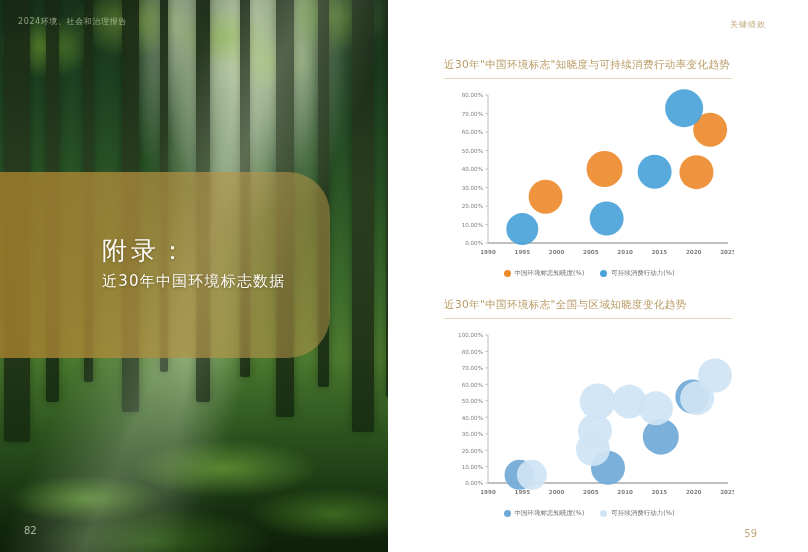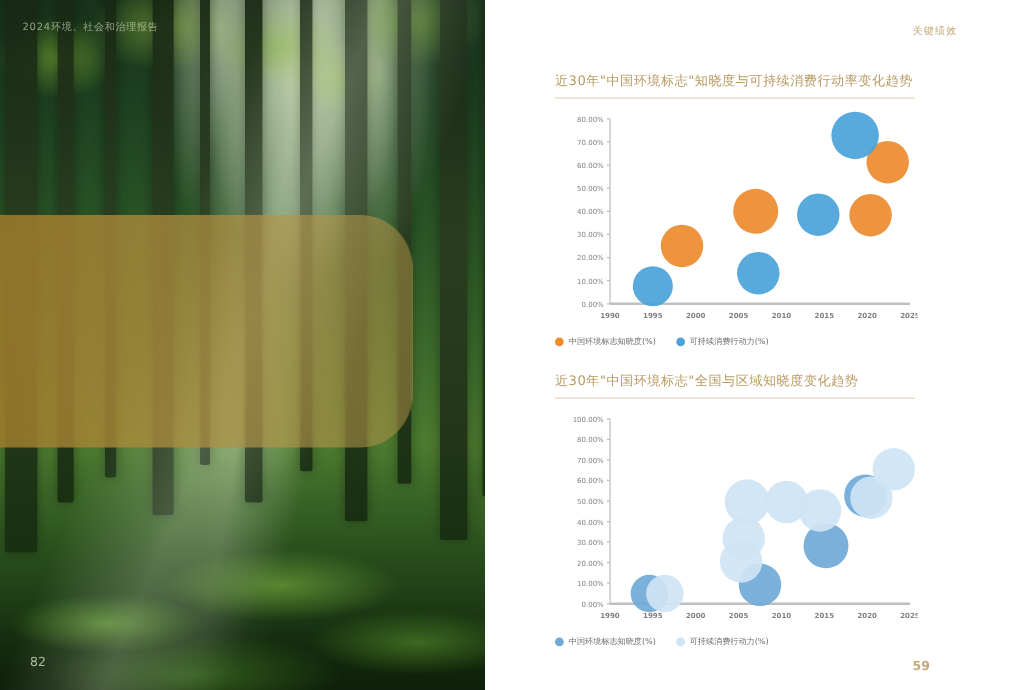--- a/index.html
+++ b/index.html
@@ -92,42 +92,41 @@
   .page-right {
     position: relative; width: 396px; height: 552px;
     background: #ffffff;
   }
   .header-right {
     position: absolute; right: 18px; top: 19px;
     font-size: 8px; letter-spacing: 1px; color: #c2a878;
     font-family: "DejaVu Sans", sans-serif;
   }
   .pagenum-right {
-    position: absolute; right: 40px; bottom: 13px;
+    position: absolute; right: 27px; bottom: 13px;
     font-size: 10px; color: #c2a878;
     font-family: "DejaVu Sans", sans-serif;
-    font-weight: bold;
   }
 
   .chart-block { position: absolute; left: 56px; width: 300px; }
   .chart-block.one { top: 58px; }
   .chart-block.two { top: 298px; }
 
   .chart-title {
     font-size: 10.5px; color: #b99a63; letter-spacing: 0.4px;
     font-family: "DejaVu Sans", sans-serif; white-space: nowrap;
     padding-bottom: 6px;
   }
   .title-rule { height: 1px; background: #e3d6bb; width: 288px; }
 
   .plot-wrap { position: relative; width: 290px; height: 180px; margin-top: 8px; }
   .plot-svg { display: block; }
 
   .legend {
-    display: flex; align-items: center;
+    display: flex; justify-content: center; align-items: center;
     gap: 16px; margin-top: 2px; width: 290px;
   }
   .legend-item { display: flex; align-items: center; gap: 4px; }
   .legend-dot { width: 7px; height: 7px; border-radius: 50%; display: block; }
   .legend-label {
     font-size: 6.5px; color: #6d6d6d; white-space: nowrap;
     font-family: "DejaVu Sans", sans-serif;
   }
 
   .gutter {
@@ -155,20 +154,22 @@
       <div class="trunk" style="left:318px;width:11px; bottom:165px;"></div>
       <div class="trunk" style="left:352px;width:22px; bottom:120px;"></div>
       <div class="trunk" style="left:386px;width:14px; bottom:155px;"></div>
     </div>
     <div class="floor"></div>
     <div class="haze"></div>
 
     <div class="header-left">2024环境、社会和治理报告</div>
 
     <div class="gold-panel">
+      <div class="appendix-title">附录：</div>
+      <div class="appendix-sub">近30年中国环境标志数据</div>
     </div>
 
     <div class="pagenum-left">82</div>
   </div>
 
   <div class="gutter"></div>
 
   <div class="page-right">
     <div class="header-right">关键绩效</div>
 

